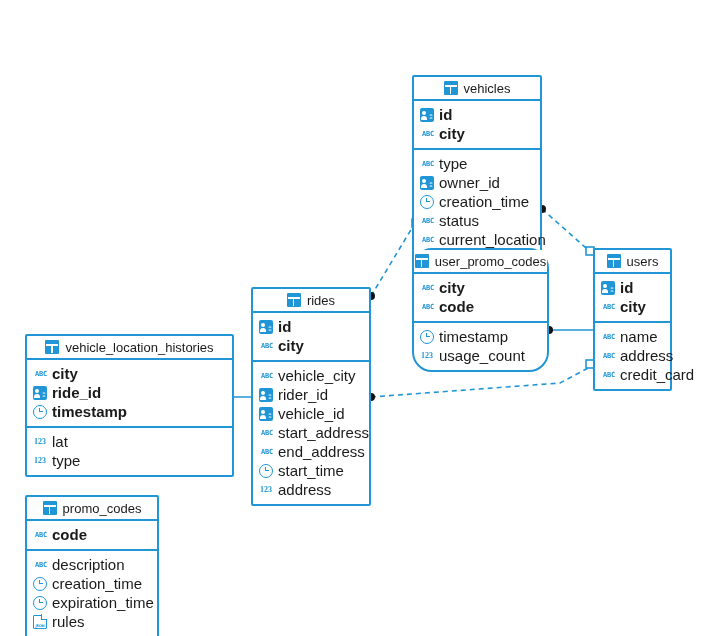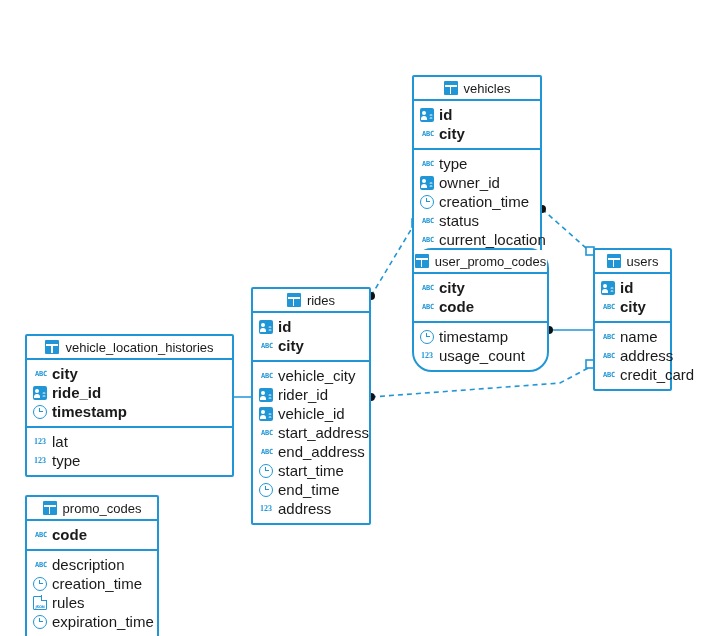--- a/index.html
+++ b/index.html
@@ -351,24 +351,20 @@
           </div>
           <div class="col-row">
             <span class="ic ic-abc">ABC</span>
             <span class="col-name">end_address</span>
           </div>
           <div class="col-row">
             <span class="ic ic-clock"></span>
             <span class="col-name">start_time</span>
           </div>
           <div class="col-row">
-            <span class="ic ic-clock"></span>
-            <span class="col-name">end_time</span>
-          </div>
-          <div class="col-row">
             <span class="ic ic-num">123</span>
             <span class="col-name">address</span>
           </div>
         </div>
       </div>
       <div class="table-box" style="left: 25px; top: 334px; width: 209px;">
         <div class="tbl-title">
           <span class="ic ic-table"></span>
           <span class="tname">vehicle_location_histories</span>
         </div>
@@ -411,24 +407,24 @@
         <div class="sect cols">
           <div class="col-row">
             <span class="ic ic-abc">ABC</span>
             <span class="col-name">description</span>
           </div>
           <div class="col-row">
             <span class="ic ic-clock"></span>
             <span class="col-name">creation_time</span>
           </div>
           <div class="col-row">
+            <span class="ic ic-clock"></span>
+            <span class="col-name">expiration_time</span>
+          </div>
+          <div class="col-row">
             <span class="ic ic-json"></span>
             <span class="col-name">rules</span>
-          </div>
-          <div class="col-row">
-            <span class="ic ic-clock"></span>
-            <span class="col-name">expiration_time</span>
           </div>
         </div>
       </div>
     </div>
 
 </div>
 
 </body></html>

